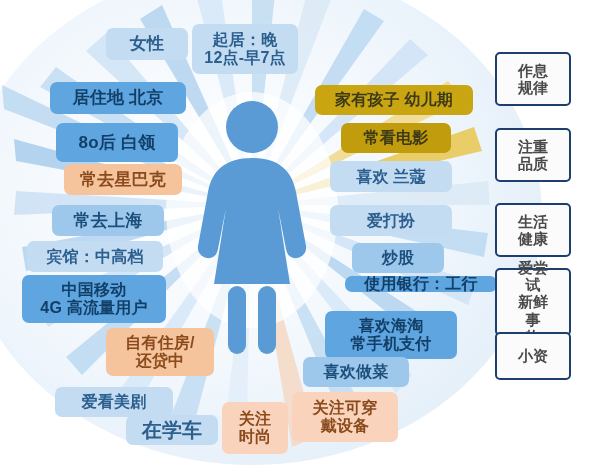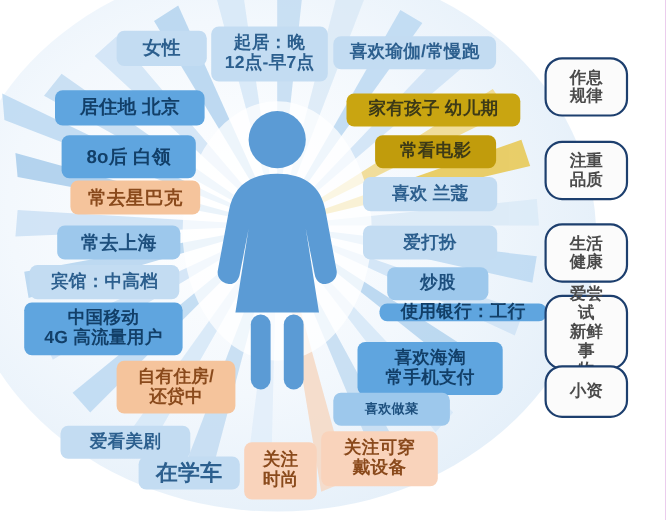--- a/index.html
+++ b/index.html
@@ -4,21 +4,21 @@
 <style>
   html, body {
     margin: 0;
     padding: 0;
     background: #ffffff;
   }
   #canvas {
     position: relative;
     width: 605px;
     height: 473px;
-    background: #a21caf;
+    background: #1d4ed8;
     overflow: hidden;
     font-family: "Liberation Sans", "DejaVu Sans", sans-serif;
   }
 
   
   #rays {
     position: absolute;
     left: 0; top: 0;
     width: 605px; height: 473px;
   }
@@ -58,21 +58,21 @@
 
   
   .sbox {
     position: absolute;
     box-sizing: border-box;
     display: flex;
     align-items: center;
     justify-content: center;
     text-align: center;
     border: 2px solid #1d3f6e;
-    border-radius: 16px;
+    border-radius: 5px;
     background: #fbfbfb;
     color: #4a4a4a;
     font-weight: 700;
     line-height: 1.14;
     white-space: pre-line;
     font-size: 15px;
     padding: 2px 20px;
   }
 </style>
 </head>
@@ -145,23 +145,20 @@
 
   <div class="tag t-lightblue" style="left:106px; top:28px; width:82px; height:32px; font-size:17px;">
     <span>女性</span>
   </div>
 
   <div class="tag t-lightblue" style="left:192px; top:24px; width:106px; height:50px; font-size:16px;">
     <span>起居：晚
 12点-早7点</span>
   </div>
 
-  <div class="tag t-lightblue" style="left:303px; top:33px; width:148px; height:30px; font-size:16px;">
-    <span>喜欢瑜伽/常慢跑</span>
-  </div>
 
   <div class="tag t-blue" style="left:50px; top:82px; width:136px; height:32px; font-size:17px;">
     <span>居住地 北京</span>
   </div>
 
   <div class="tag t-gold" style="left:315px; top:85px; width:158px; height:30px; font-size:16px;">
     <span>家有孩子  幼儿期</span>
   </div>
 
   <div class="tag t-blue" style="left:56px; top:123px; width:122px; height:39px; font-size:17px;">
@@ -212,21 +209,21 @@
 
   <div class="tag t-blue" style="left:325px; top:311px; width:132px; height:48px; font-size:16px;">
     <span>喜欢海淘
 常手机支付</span>
   </div>
 
   <div class="tag t-lightblue" style="left:55px; top:387px; width:118px; height:30px; font-size:16px;">
     <span>爱看美剧</span>
   </div>
 
-  <div class="tag t-midblue" style="left:303px; top:357px; width:106px; height:30px; font-size:12px;">
+  <div class="tag t-midblue" style="left:303px; top:357px; width:106px; height:30px; font-size:16px;">
     <span>喜欢做菜</span>
   </div>
 
   <div class="tag t-lightblue" style="left:126px; top:415px; width:92px; height:30px; font-size:20px;">
     <span>在学车</span>
   </div>
 
   <div class="tag t-peach" style="left:222px; top:402px; width:66px; height:52px; font-size:16px;">
     <span>关注
 时尚</span>

